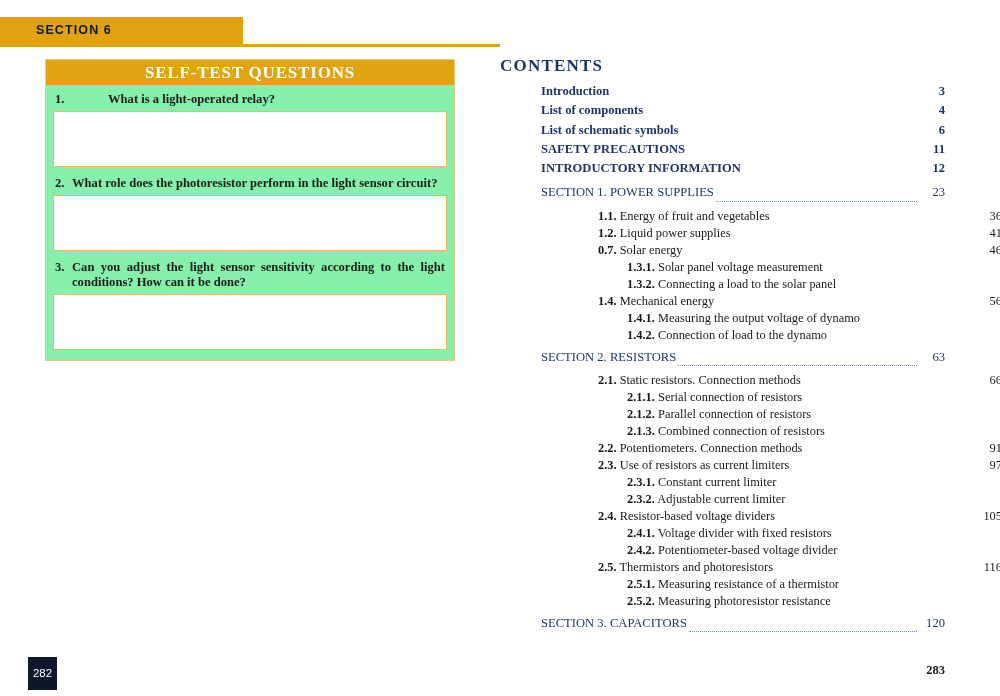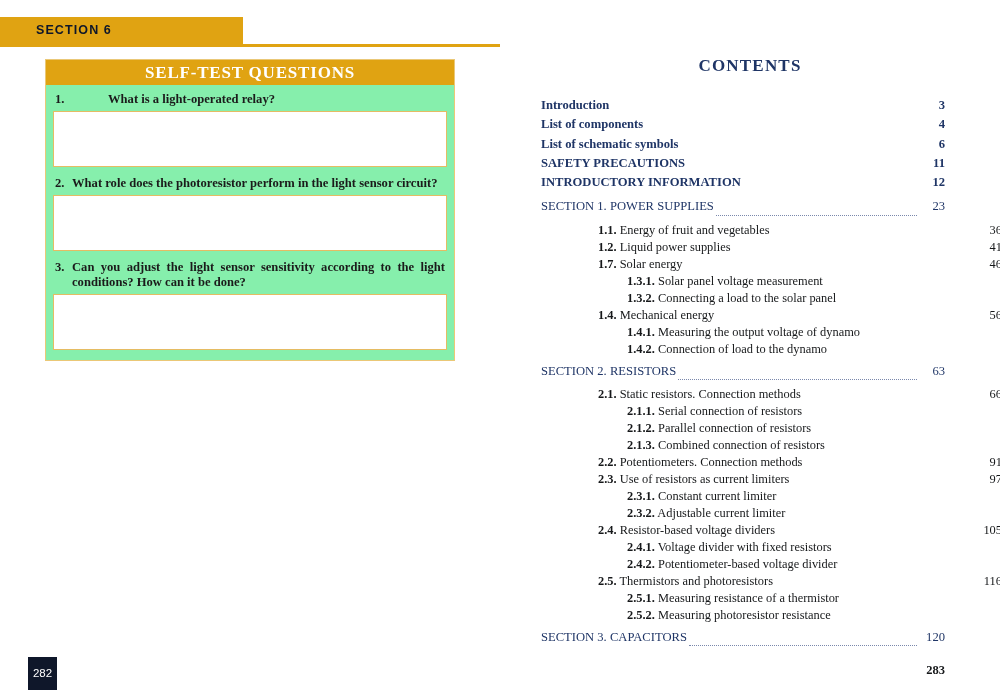--- a/index.html
+++ b/index.html
@@ -129,33 +129,32 @@
   
   #right-page {
     position: absolute;
     left: 500px; top: 0;
     width: 500px; height: 696px;
   }
   #contents-title {
     position: absolute;
     left: 0; top: 56px;
     width: 500px;
-    text-align: center;
+    text-align: left;
     color: #1F3566;
     font-family: "Liberation Serif", serif;
     font-weight: bold;
     font-size: 17px;
     letter-spacing: 1.2px;
   }
   #toc {
     position: absolute;
     left: 41px;
     top: 84px;
     width: 404px;
-    margin-top: 14px;
   }
   .toc-row {
     display: flex;
     align-items: baseline;
     width: 100%;
   }
   .toc-label {
     flex: 0 0 auto;
     white-space: nowrap;
   }
@@ -317,21 +316,21 @@
         <span class="toc-label"><span class="toc-num">1.1.</span> <span>Energy of fruit and vegetables</span></span>
         <span class="toc-leader"></span>
         <span class="toc-page">36</span>
       </div>
       <div class="toc-row lvl1">
         <span class="toc-label"><span class="toc-num">1.2.</span> <span>Liquid power supplies</span></span>
         <span class="toc-leader"></span>
         <span class="toc-page">41</span>
       </div>
       <div class="toc-row lvl1">
-        <span class="toc-label"><span class="toc-num">1.7.</span> <span>Solar energy</span></span>
+        <span class="toc-label"><span class="toc-num">0.7.</span> <span>Solar energy</span></span>
         <span class="toc-leader"></span>
         <span class="toc-page">46</span>
       </div>
       <div class="toc-row lvl2">
         <span class="toc-label"><span class="toc-num">1.3.1.</span> <span>Solar panel voltage measurement</span></span>
         <span class="toc-leader"></span>
       </div>
       <div class="toc-row lvl2">
         <span class="toc-label"><span class="toc-num">1.3.2.</span> <span>Connecting a load to the solar panel</span></span>
         <span class="toc-leader"></span>

